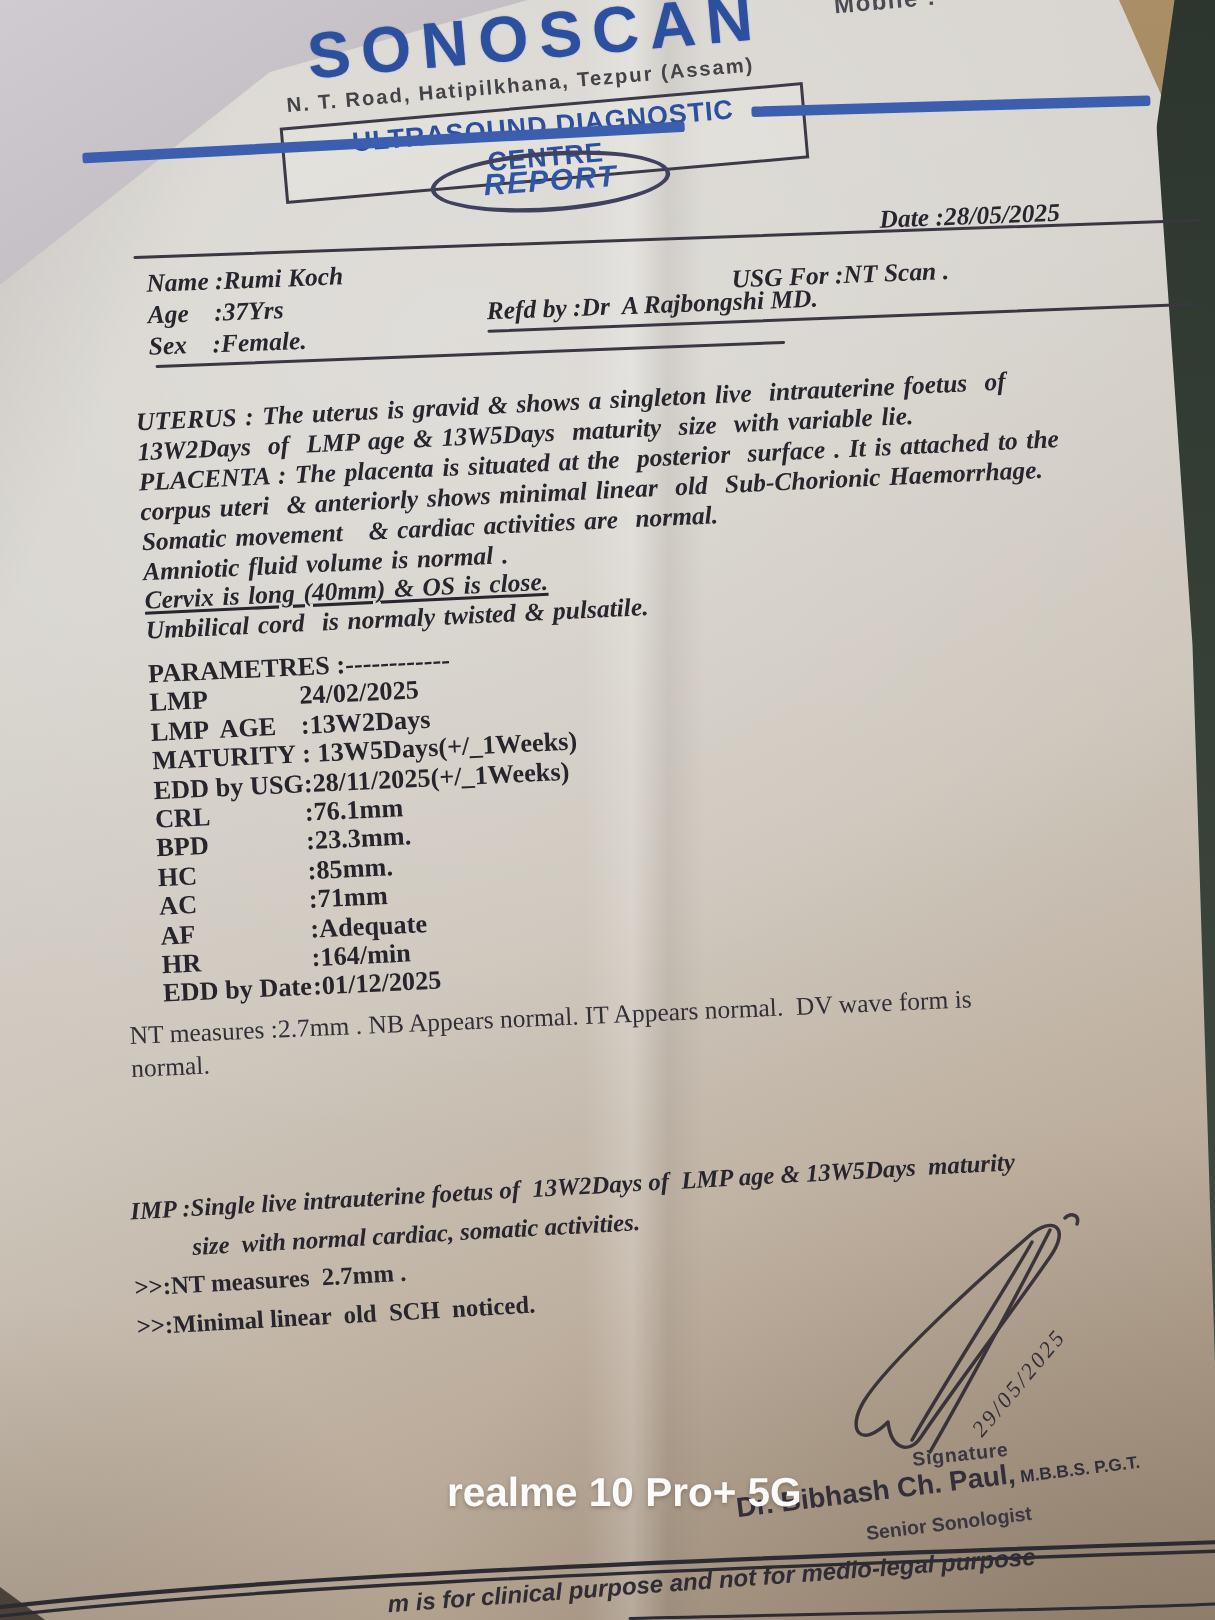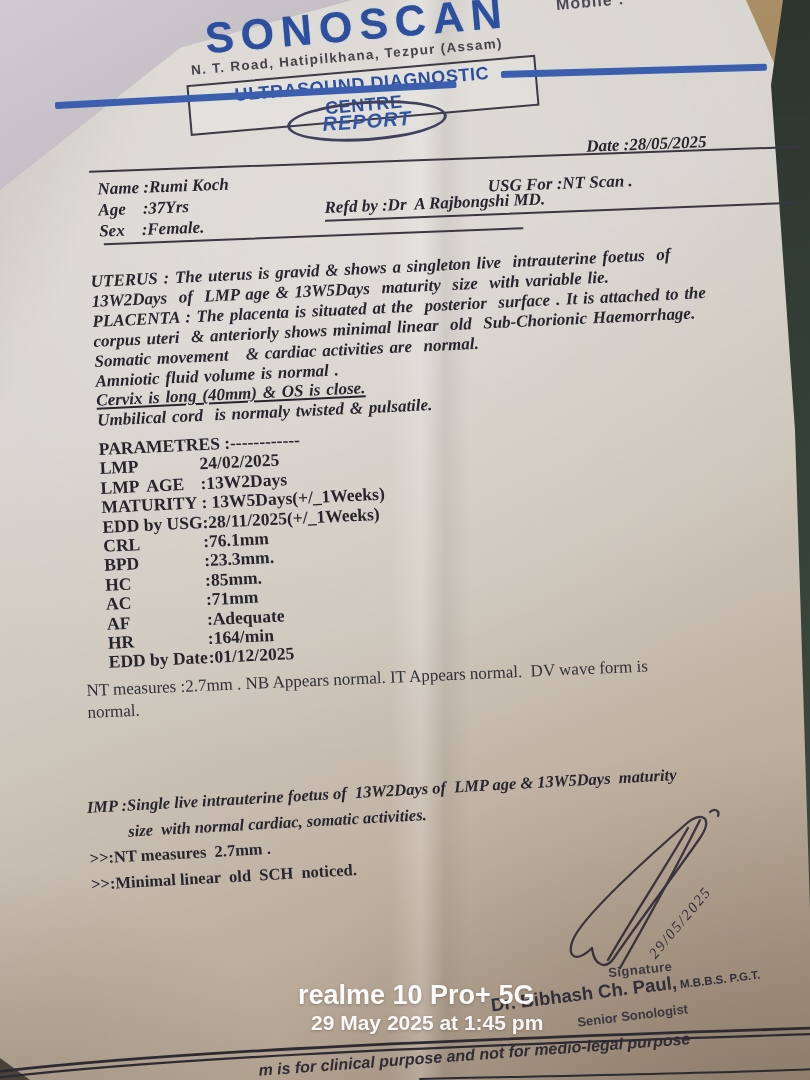--- a/index.html
+++ b/index.html
@@ -227,15 +227,14 @@
   <svg class="footer-svg" width="810" height="88" viewBox="0 0 810 88">
     <g fill="none" stroke="#2c2a32" stroke-linecap="round">
       <path d="M -5,80 C 150,62 380,50 815,36" stroke-width="2.8"></path>
       <path d="M -5,86 C 150,68 380,56 815,42" stroke-width="2.2"></path>
       <path d="M 420,87 C 600,83 760,80 815,77" stroke-width="2"></path>
     </g>
   </svg>
   <div class="footer-note">m is for clinical purpose and not for medio-legal purpose</div>
 
   <div class="wm wm-device">realme 10 Pro+ 5G</div>
-  <div class="wm wm-date">29 May 2025 at 1:45 pm</div>
 
 </div>
 
 </body></html>

